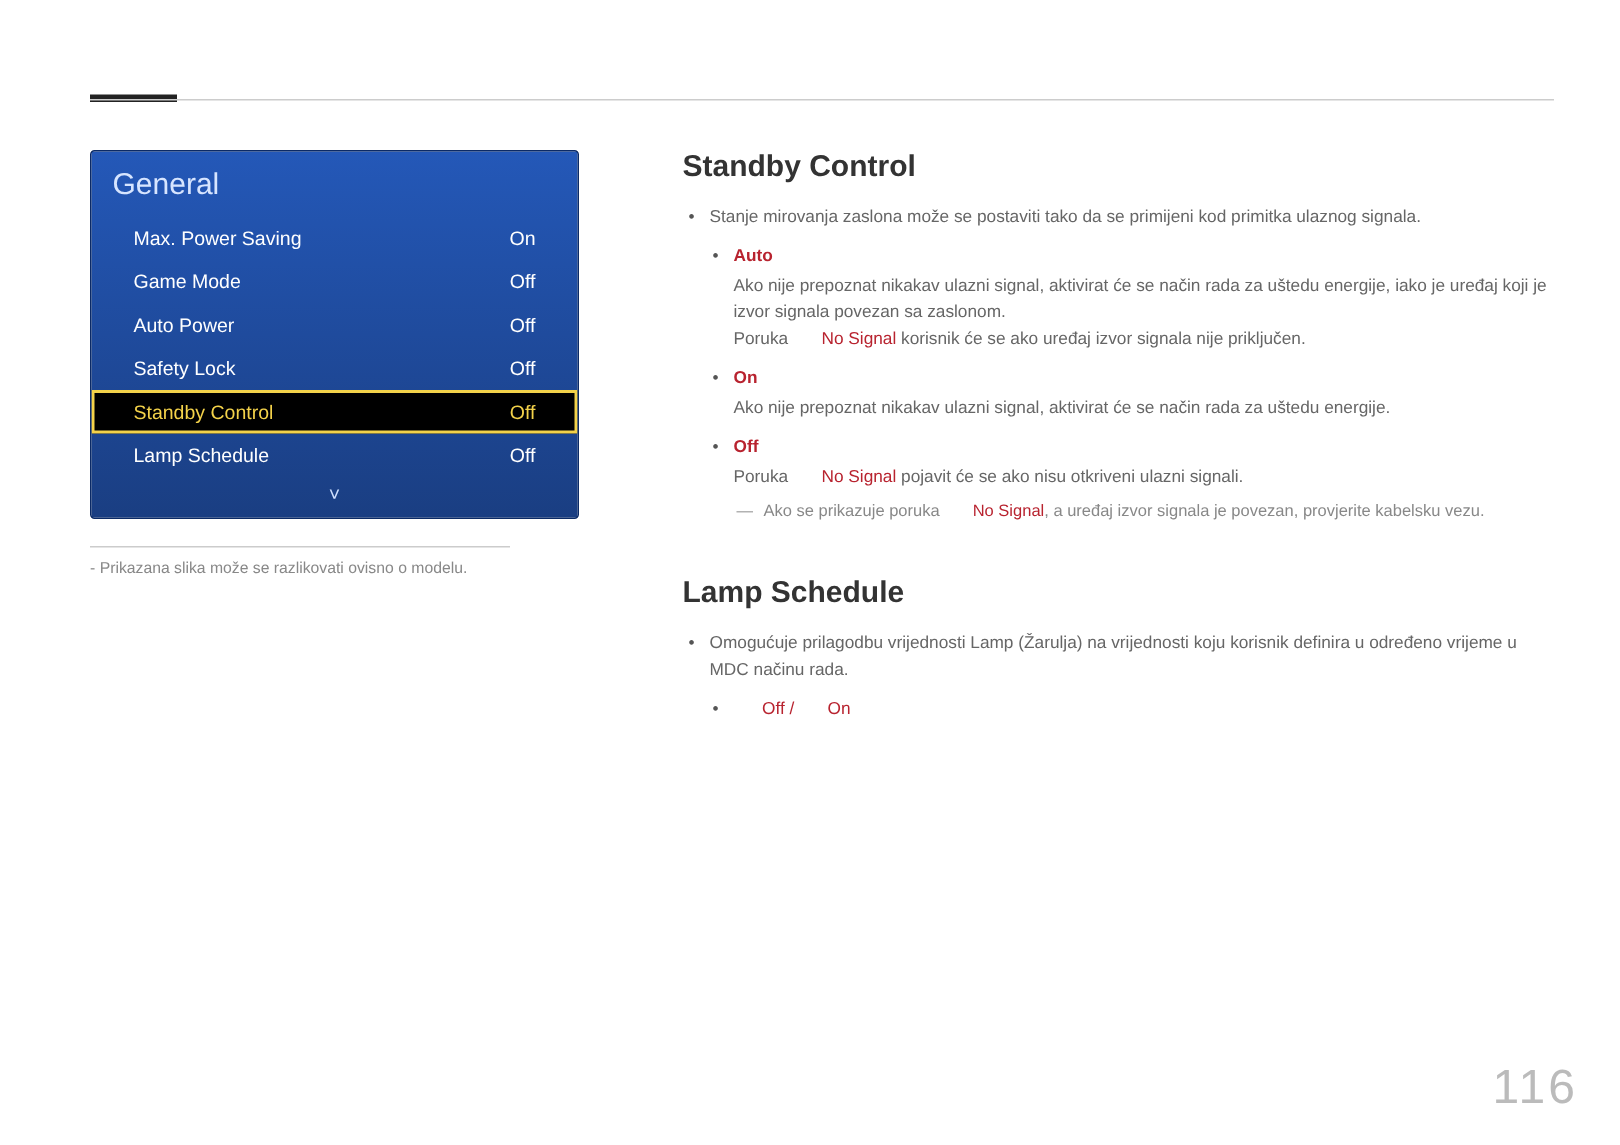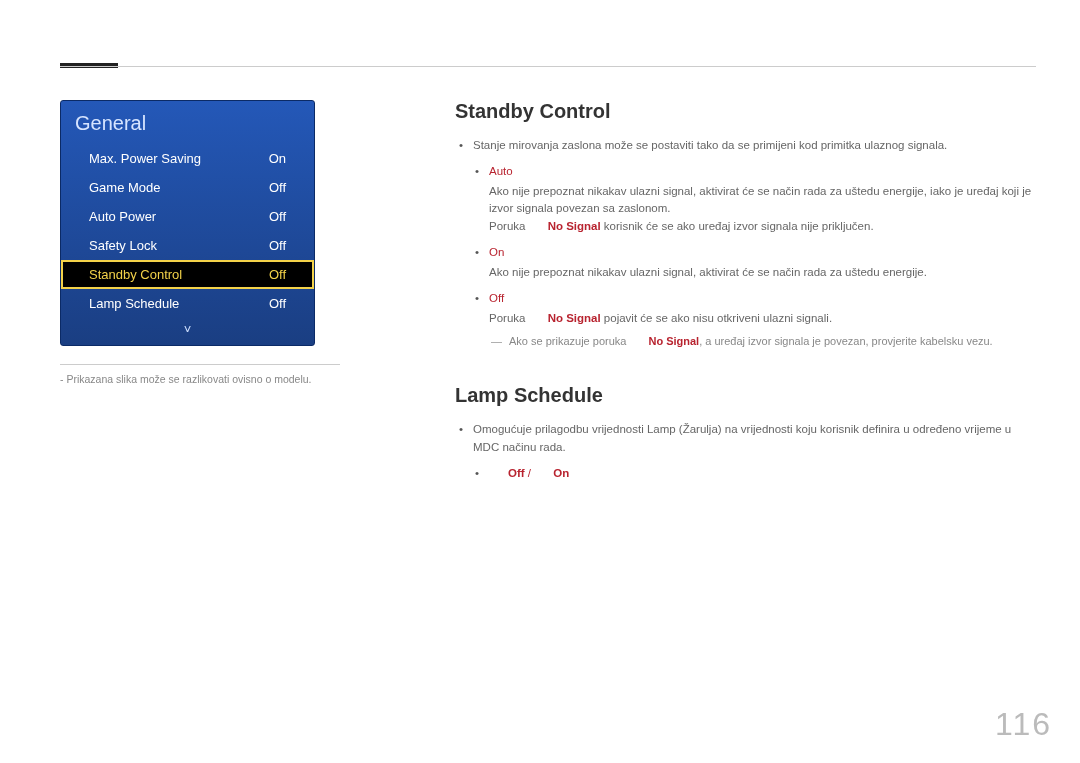--- a/index.html
+++ b/index.html
@@ -38,21 +38,21 @@
   }
   .left-col {
     float: left;
     width: 300px;
   }
   .right-col {
     margin-left: 395px;
   }
 
   .menu {
-    width: 255px;
+    width: 326px;
     border-radius: 3px;
     overflow: hidden;
     background: linear-gradient(#2458b8, #1a3e82);
     color: #fff;
     font-size: 13px;
     border: 1px solid #0b2a66;
   }
   .menu-title {
     padding: 11px 14px 9px;
     font-size: 20px;
@@ -122,23 +122,23 @@
     font-size: 11.5px;
     color: #666;
   }
   ul.lvl2 > li::before {
     content: "•";
     position: absolute;
     left: 2px;
     top: 0;
     color: #555;
   }
-  .kw { color: #b8232f; font-weight: 700; padding-left: 19px; }
+  .kw { color: #b8232f; font-weight: 400; padding-left: 19px; }
   .kw-plain { color: #b8232f; }
-  .opt-head { color: #b8232f; font-weight: 400; display:block; margin-bottom:2px; }
+  .opt-head { color: #b8232f; font-weight: 700; display:block; margin-bottom:2px; }
   .desc { color: #666; }
 
   .notes { margin-top: 6px; list-style: none; }
   .notes > li {
     position: relative;
     padding-left: 20px;
     margin-bottom: 4px;
     font-size: 11px;
     color: #888;
     line-height: 1.55;

